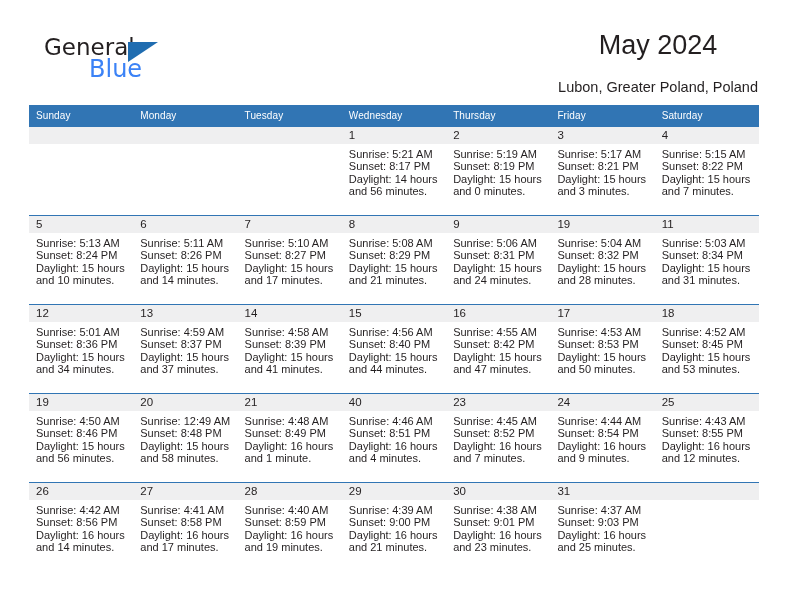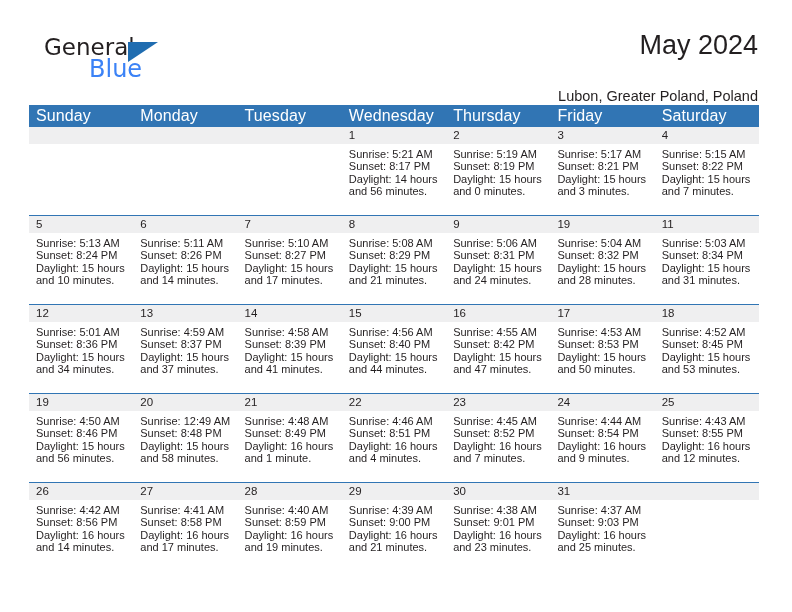--- a/index.html
+++ b/index.html
@@ -63,52 +63,52 @@
     width: 0;
     height: 0;
     border-top: 20px solid #1f6cb0;
     border-right: 30px solid transparent;
   }
 
   .title-block {
     position: absolute;
     right: 0;
     top: 0;
-    text-align: right;
+    text-align: center;
   }
   .cal-title {
     font-size: 27px;
     font-weight: 400;
     color: #231f20;
     line-height: 34px;
     font-family: "Liberation Sans", sans-serif;
     white-space: nowrap;
   }
   .cal-subtitle {
-    margin-top: 25px;
+    margin-top: 16px;
     font-size: 14.5px;
     font-weight: 400;
     color: #231f20;
     line-height: 18px;
     white-space: nowrap;
   }
 
   
   .calendar {
     position: absolute;
     left: 29px;
     top: 105px;
     width: 730px;
     border-collapse: collapse;
     table-layout: fixed;
   }
   .calendar th {
     background: #3175b4;
     color: #ffffff;
-    font-size: 16px;
+    font-size: 10px;
     font-weight: normal;
     text-align: left;
     padding: 5px 0 5px 7px;
     height: 12px;
     line-height: 12px;
     letter-spacing: 0.1px;
   }
   .calendar td {
     vertical-align: top;
     padding: 0;
@@ -373,21 +373,21 @@
           <td class="day-cell">
             <div class="daynum-band">21</div>
             <div class="cell-body">
               <div>Sunrise: 4:48 AM</div>
               <div>Sunset: 8:49 PM</div>
               <div>Daylight: 16 hours</div>
               <div>and 1 minute.</div>
             </div>
           </td>
           <td class="day-cell">
-            <div class="daynum-band">22</div>
+            <div class="daynum-band">40</div>
             <div class="cell-body">
               <div>Sunrise: 4:46 AM</div>
               <div>Sunset: 8:51 PM</div>
               <div>Daylight: 16 hours</div>
               <div>and 4 minutes.</div>
             </div>
           </td>
           <td class="day-cell">
             <div class="daynum-band">23</div>
             <div class="cell-body">

